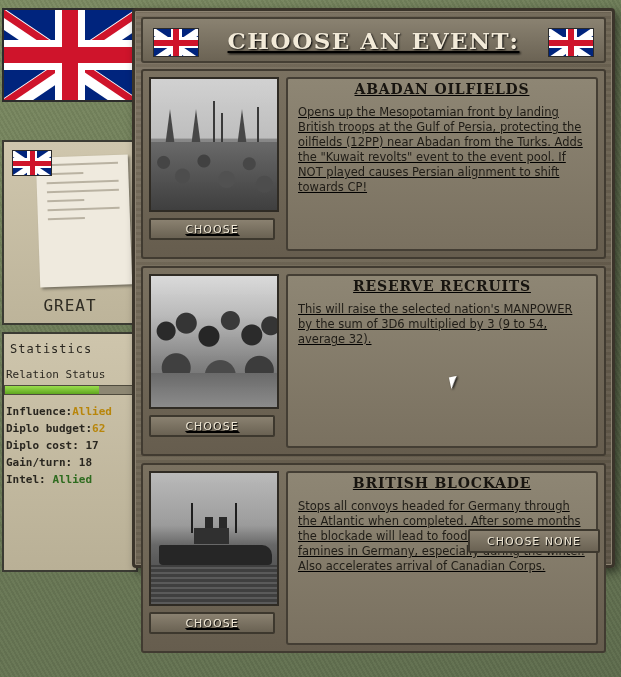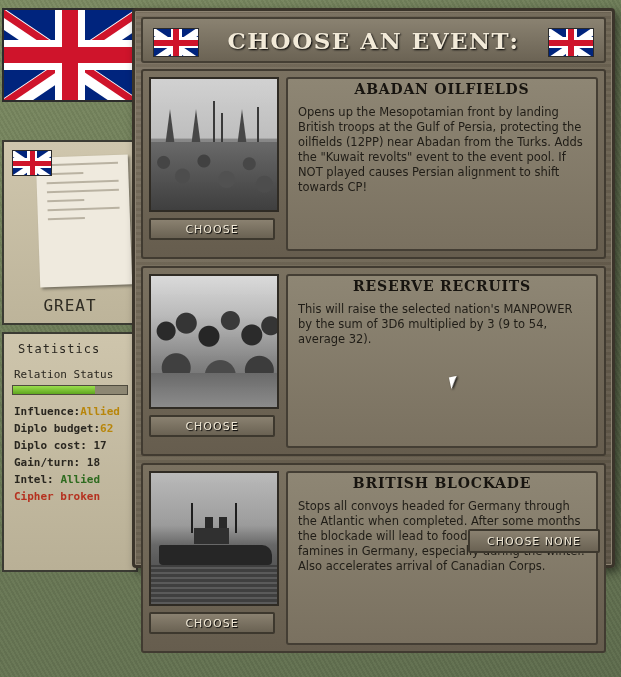--- a/index.html
+++ b/index.html
@@ -128,21 +128,21 @@
     letter-spacing: 1px;
   }
 
   .stats-panel {
     position: absolute;
     left: 2px; top: 332px;
     width: 136px; height: 240px;
     background: linear-gradient(#cec5ac, #b9b096);
     border: 2px solid #3b3b33;
     box-sizing: border-box;
-    padding: 6px 8px;
+    padding: 6px 0;
     font-family: "DejaVu Sans Mono", monospace;
     font-size: 11px;
     color: #2a2720;
   }
   .stats-title {
     font-size: 12px;
     letter-spacing: 1px;
     padding: 2px 0 6px 6px;
     color: #2a2720;
   }
@@ -170,20 +170,21 @@
     position: absolute;
     left: 132px; top: 8px;
     width: 483px; height: 560px;
     background:
       repeating-linear-gradient(0deg, rgba(0,0,0,0.05) 0 3px, rgba(255,255,255,0.03) 3px 6px),
       linear-gradient(135deg, #7d7362 0%, #6e6554 50%, #5e5547 100%);
     border: 3px solid #3a342a;
     border-radius: 4px;
     box-shadow: 0 0 0 1px #8d8372 inset, 4px 4px 10px rgba(0,0,0,0.5);
     box-sizing: border-box;
+    text-decoration: underline;
   }
 
   .title-bar {
     position: relative;
     margin: 6px;
     height: 46px;
     background:
       linear-gradient(#8a8271, #6b6354);
     border: 2px solid #453f34;
     border-radius: 3px;
@@ -463,21 +464,20 @@
         <span>Influence:</span><span class="val-gold">Allied</span>
       </div>
       <div class="stat-row">
         <span>Diplo budget:</span><span class="val-gold">62</span>
       </div>
       <div class="stat-row">Diplo cost: 17</div>
       <div class="stat-row">Gain/turn:  18</div>
       <div class="stat-row">
         <span>Intel:</span> <span class="val-green">Allied</span>
       </div>
-      <div class="stat-row val-red">Cipher broken</div>
     </div>
   </div>
 
   <div class="event-window">
 
     <div class="title-bar">
       <div class="title-flag left">
         <div class="uj-diag l" style="height:7px"></div>
         <div class="uj-diag r" style="height:7px"></div>
         <div class="uj-cross-w-v" style="width:11px;margin-left:-5.5px"></div>

